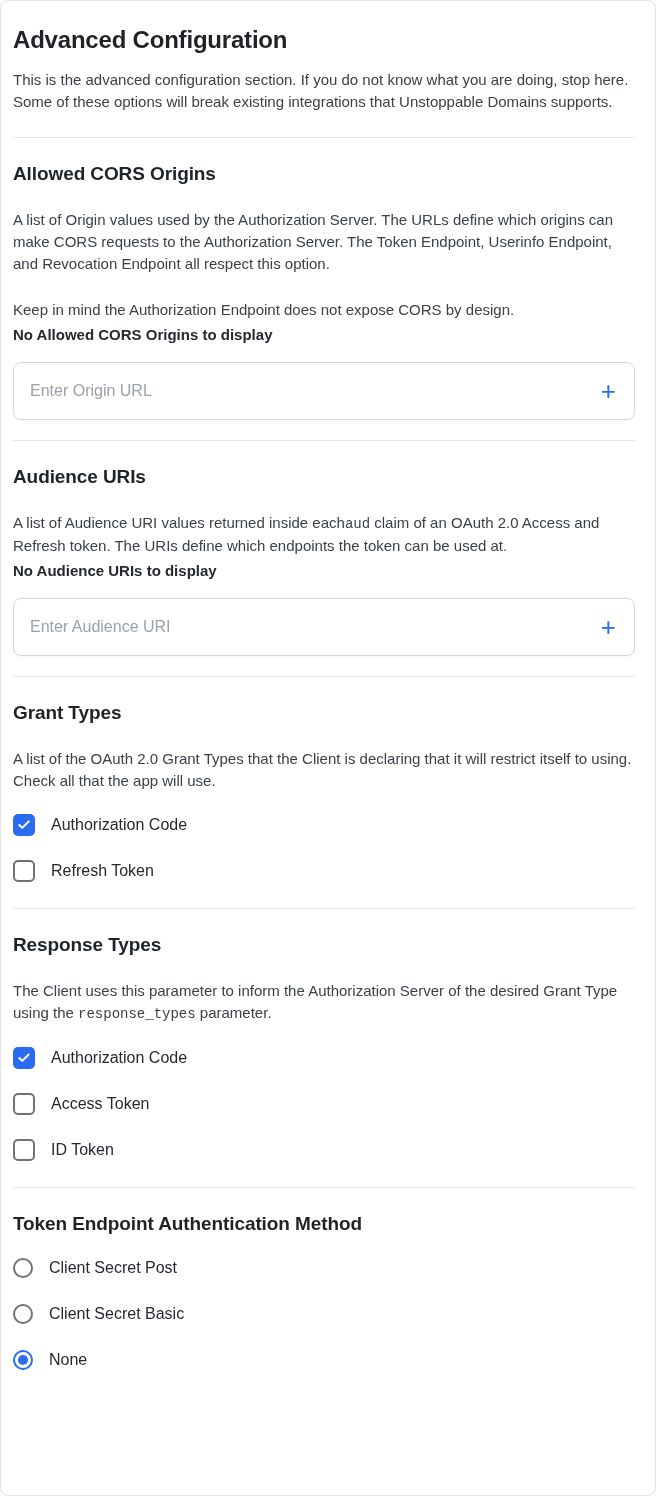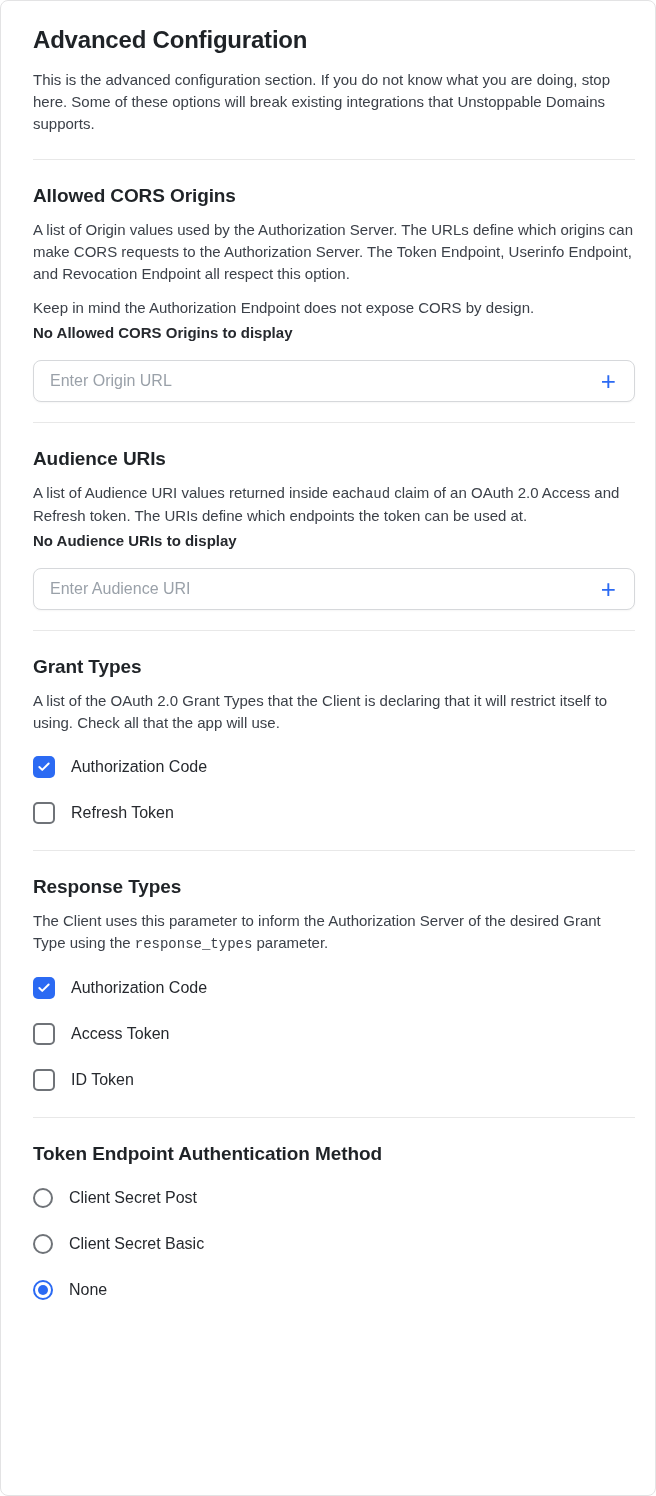--- a/index.html
+++ b/index.html
@@ -9,42 +9,42 @@
     font-family: "Liberation Sans", sans-serif;
     color: #3c4149;
     -webkit-font-smoothing: antialiased;
   }
   .card {
     width: 656px;
     min-height: 1496px;
     border: 1px solid #e3e3e4;
     border-radius: 8px;
     background: #ffffff;
-    padding: 25px 20px 40px 32px;
+    padding: 25px 20px 40px 12px;
   }
   .page-title {
     font-size: 24px;
     line-height: 1.2;
     font-weight: 700;
     color: #1f2327;
     letter-spacing: -0.2px;
   }
   .section-heading {
     font-size: 19px;
     line-height: 23px;
     font-weight: 700;
     color: #1f2327;
     letter-spacing: -0.1px;
     margin-top: 24px;
   }
   p.body-text {
     font-size: 15px;
     line-height: 22px;
     color: #3c4149;
-    margin-top: 12px;
+    margin-top: 24px;
   }
   p.intro { margin-top: 14px; }
   p.note { }
   .empty-label {
     font-size: 15px;
     line-height: 19px;
     font-weight: 700;
     color: #26292e;
     margin-top: 4px;
   }
@@ -54,21 +54,21 @@
     margin-top: 24px;
   }
   hr.divider.tight { margin-top: 20px; }
   hr.divider.after-options { margin-top: 26px; }
   .mono {
     font-family: "Liberation Mono", "DejaVu Sans Mono", monospace;
     font-size: 14px;
   }
   .add-input {
     margin-top: 18px;
-    height: 42px;
+    height: 58px;
     border: 1px solid #d6d8db;
     border-radius: 8px;
     background: #ffffff;
     box-shadow: 0 1px 2px rgba(0,0,0,0.04);
     display: flex;
     align-items: center;
     padding: 0 18px 0 16px;
   }
   .text-input {
     flex: 1;

